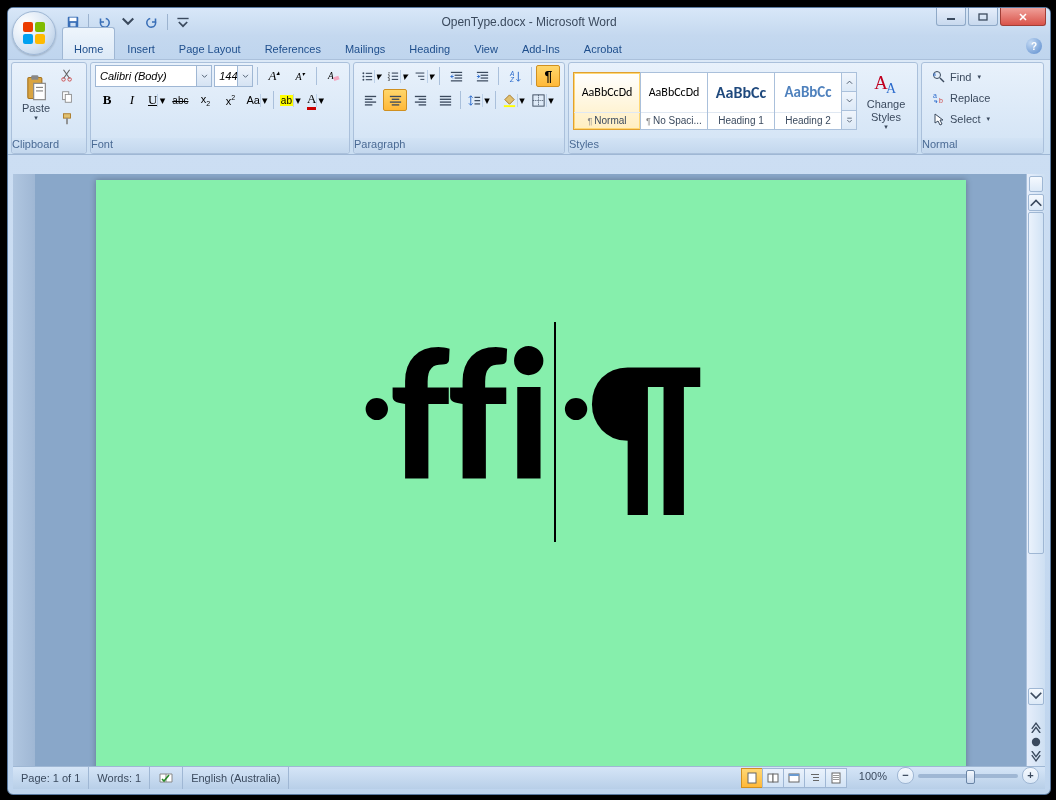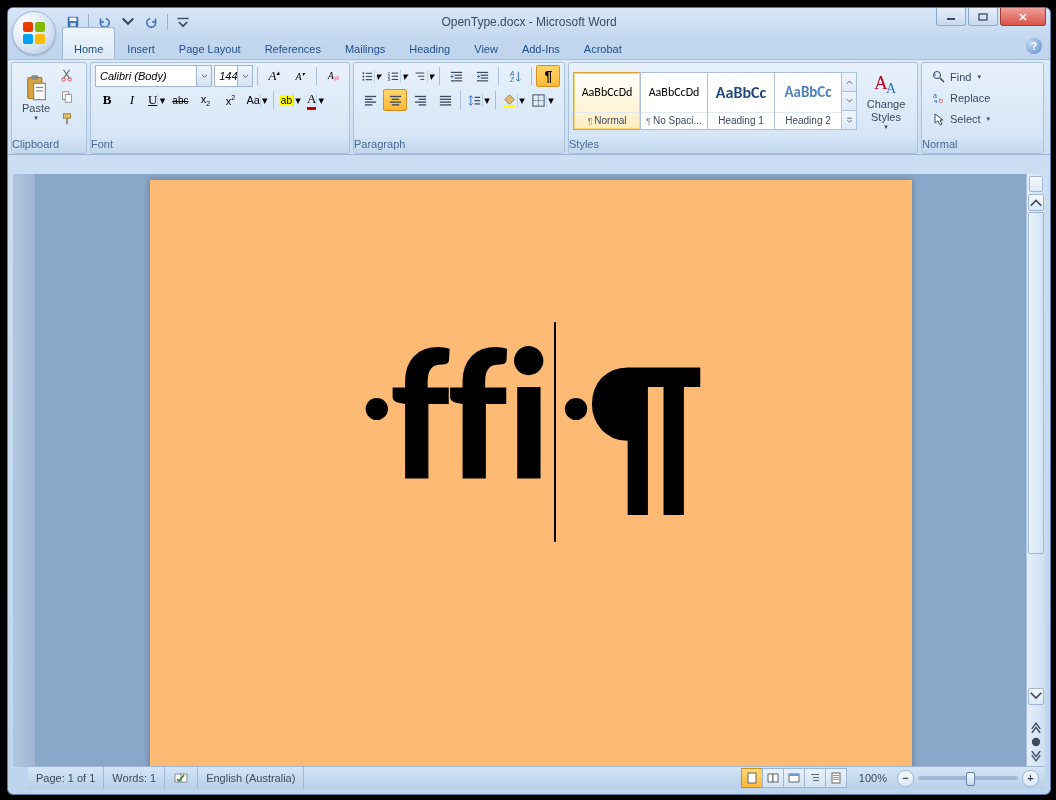--- a/index.html
+++ b/index.html
@@ -59,34 +59,34 @@
 .gallery-ctrl div{flex:1;display:flex;align-items:center;justify-content:center;cursor:pointer;border-bottom:1px solid #aac0db;background:linear-gradient(to bottom,#f0f5fc,#dce9f7);}
 .gallery-ctrl div:last-child{border-bottom:none;}
 .gallery-ctrl svg{width:7px;height:6px;}
 .editing-col{display:flex;flex-direction:column;gap:1px;padding:2px;}
 .edit-btn{display:flex;align-items:center;gap:4px;height:20px;padding:0 4px;cursor:pointer;border-radius:2px;color:#3b4a5e;}
 .edit-btn svg{width:14px;height:14px;}
 .workspace{position:absolute;left:5px;right:5px;top:166px;bottom:27px;background:#9fb7d4;background:linear-gradient(to bottom,#a8c0dc,#9cb4d2);display:flex;}
 .ruler-shade{width:22px;background:linear-gradient(to right,#b0c6e0,#9fb7d4);}
 .doc-area{flex:1;background:#89a7c9;display:flex;justify-content:center;overflow:hidden;position:relative;}
 .doc-area-inner{padding-top:6px;}
-.page{width:762px;height:600px;background:#fdba74;box-shadow:0 0 6px rgba(0,0,0,0.3);position:relative;}
+.page{width:870px;height:600px;background:#86efac;box-shadow:0 0 6px rgba(0,0,0,0.3);position:relative;}
 .doc-text{position:absolute;left:0;right:0;top:140px;text-align:center;font-family:Calibri,sans-serif;font-size:188px;font-weight:bold;color:#000;letter-spacing:-2px;line-height:1;white-space:nowrap;}
 .cursor-line{display:inline-block;width:2px;height:220px;background:#000;vertical-align:middle;margin:0 4px;}
 .dot{font-size:120px;vertical-align:middle;position:relative;top:-30px;}
 .pilcrow-big{display:inline-block;vertical-align:middle;}
 .vscroll{width:18px;background:linear-gradient(to right,#e6eefb,#cddff2);border-left:1px solid #aac0db;position:relative;}
 .vscroll-ruler-btn{position:absolute;top:2px;left:2px;right:2px;height:14px;border:1px solid #9fb7d4;background:linear-gradient(to bottom,#f5f9fe,#dce9f7);border-radius:2px;cursor:pointer;}
 .vscroll-btn{position:absolute;left:1px;right:1px;height:15px;border:1px solid #9fb7d4;background:linear-gradient(to bottom,#f5f9fe,#dce9f7);border-radius:2px;display:flex;align-items:center;justify-content:center;cursor:pointer;}
 .vscroll-up{top:20px;}
 .vscroll-down{bottom:62px;}
 .vscroll-thumb{position:absolute;top:38px;left:1px;right:1px;height:340px;border:1px solid #9fb7d4;background:linear-gradient(to right,#eaf2fc,#d2e3f5);border-radius:2px;cursor:pointer;}
 .vscroll-extra{position:absolute;bottom:2px;left:0;right:0;display:flex;flex-direction:column;align-items:center;gap:2px;}
 .vscroll-extra div{width:14px;height:14px;display:flex;align-items:center;justify-content:center;cursor:pointer;}
-.statusbar{position:absolute;left:20px;right:5px;bottom:5px;height:22px;background:linear-gradient(to bottom,#d5e5f7,#b8cfe8);border-top:1px solid #9fb7d4;display:flex;align-items:center;color:#3b4a5e;}
+.statusbar{position:absolute;left:5px;right:5px;bottom:5px;height:22px;background:linear-gradient(to bottom,#d5e5f7,#b8cfe8);border-top:1px solid #9fb7d4;display:flex;align-items:flex-start;color:#3b4a5e;}
 .sb-cell{padding:0 8px;border-right:1px solid #9fb7d4;height:100%;display:flex;align-items:center;gap:4px;cursor:pointer;}
 .sb-spacer{flex:1;}
 .view-btns{display:flex;height:100%;align-items:center;}
 .vbtn{width:20px;height:18px;border:1px solid #9fb7d4;background:linear-gradient(to bottom,#eaf2fc,#d2e3f5);display:flex;align-items:center;justify-content:center;cursor:pointer;margin-left:-1px;}
 .vbtn.active{background:linear-gradient(to bottom,#ffd875,#ffb838);border-color:#d09020;}
 .vbtn svg{width:12px;height:12px;}
 .zoom{display:flex;align-items:center;gap:4px;padding:0 6px;}
 .zoom-slider{width:100px;height:4px;background:#9fb7d4;border-radius:2px;position:relative;cursor:pointer;}
 .zoom-slider::before{content:"";position:absolute;left:50%;top:-2px;width:1px;height:8px;background:#6a85a6;}
 .zoom-thumb{position:absolute;left:48px;top:-4px;width:7px;height:12px;background:linear-gradient(to bottom,#f5f9fe,#c8d9ee);border:1px solid #6a85a6;border-radius:2px;}

